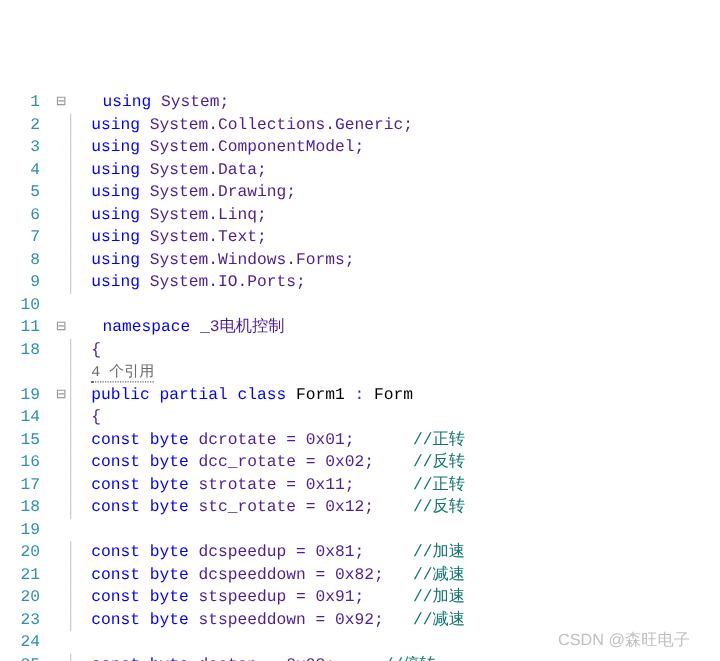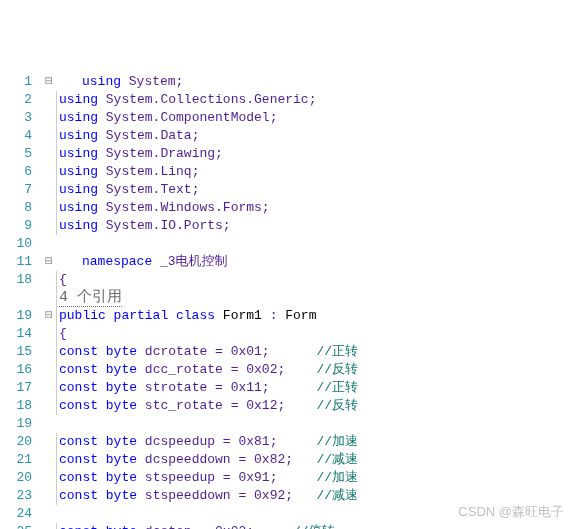--- a/index.html
+++ b/index.html
@@ -38,33 +38,33 @@
   .outline {
     color: #999;
     width: 10px;
     text-align: center;
     display: inline-block;
   }
   .kw { color: #0000ff; }
   .ns { color: #4c1d95; }
   .type { color: #000000; font-family: Liberation Mono, monospace; }
   .comment { color: #0f766e; }
-  .ref-link { color: #6a6a6a; text-decoration: none; border-bottom: 1px dotted #6a6a6a; font-size: 15px; }
+  .ref-link { color: #6a6a6a; text-decoration: none; border-bottom: 1px dotted #6a6a6a; font-size: 12px; }
   .watermark {
     position: fixed;
     bottom: 8px;
-    right: 12px;
+    right: 24px;
     color: rgba(150,150,150,0.6);
     font-size: 13px;
     font-family: sans-serif;
   }
   .indent1 { padding-left: 28px; }
   .indent2 { padding-left: 56px; }
   .indent3 { padding-left: 84px; }
-  .bar { border-left: 1px solid #ccc; margin-left: 2px; padding-left: 2px; }
+  .bar { border-left: 1px solid #ccc; margin-left: 2px; padding-left: 16px; }
 </style>
 </head>
 <body>
 
 
 
 <div class="editor">
   <div class="gutter" id="gutter"><div>1</div><div>2</div><div>3</div><div>4</div><div>5</div><div>6</div><div>7</div><div>8</div><div>9</div><div>10</div><div>11</div><div>18</div><div></div><div>19</div><div>14</div><div>15</div><div>16</div><div>17</div><div>18</div><div>19</div><div>20</div><div>21</div><div>20</div><div>23</div><div>24</div><div>25</div></div>
   <div class="code" id="code"><div class="row"><span class="outline">⊟</span><span class="indent1"><span class="kw">using </span><span class="ns">System;</span></span></div><div class="row"><span class="outline"> </span><span class="indent1 bar"><span class="kw">using </span><span class="ns">System.Collections.Generic;</span></span></div><div class="row"><span class="outline"> </span><span class="indent1 bar"><span class="kw">using </span><span class="ns">System.ComponentModel;</span></span></div><div class="row"><span class="outline"> </span><span class="indent1 bar"><span class="kw">using </span><span class="ns">System.Data;</span></span></div><div class="row"><span class="outline"> </span><span class="indent1 bar"><span class="kw">using </span><span class="ns">System.Drawing;</span></span></div><div class="row"><span class="outline"> </span><span class="indent1 bar"><span class="kw">using </span><span class="ns">System.Linq;</span></span></div><div class="row"><span class="outline"> </span><span class="indent1 bar"><span class="kw">using </span><span class="ns">System.Text;</span></span></div><div class="row"><span class="outline"> </span><span class="indent1 bar"><span class="kw">using </span><span class="ns">System.Windows.Forms;</span></span></div><div class="row"><span class="outline"> </span><span class="indent1 bar"><span class="kw">using </span><span class="ns">System.IO.Ports;</span></span></div><div class="row"><span class="outline"> </span><span class="indent1"></span></div><div class="row"><span class="outline">⊟</span><span class="indent1"><span class="kw">namespace </span><span class="ns">_3电机控制</span></span></div><div class="row"><span class="outline"> </span><span class="indent1 bar"><span class="ns">{</span></span></div><div class="row"><span class="outline"> </span><span class="indent2 bar"><span class="ref-link">4 个引用</span></span></div><div class="row"><span class="outline">⊟</span><span class="indent2 bar"><span class="kw">public partial class </span><span class="type">Form1</span><span class="ns"> : </span><span class="type">Form</span></span></div><div class="row"><span class="outline"> </span><span class="indent2 bar"><span class="ns">{</span></span></div><div class="row"><span class="outline"> </span><span class="indent3 bar"><span class="kw">const byte </span><span class="ns">dcrotate = 0x01;      </span><span class="comment">//正转</span></span></div><div class="row"><span class="outline"> </span><span class="indent3 bar"><span class="kw">const byte </span><span class="ns">dcc_rotate = 0x02;    </span><span class="comment">//反转</span></span></div><div class="row"><span class="outline"> </span><span class="indent3 bar"><span class="kw">const byte </span><span class="ns">strotate = 0x11;      </span><span class="comment">//正转</span></span></div><div class="row"><span class="outline"> </span><span class="indent3 bar"><span class="kw">const byte </span><span class="ns">stc_rotate = 0x12;    </span><span class="comment">//反转</span></span></div><div class="row"><span class="outline"> </span><span class="indent3 bar"></span></div><div class="row"><span class="outline"> </span><span class="indent3 bar"><span class="kw">const byte </span><span class="ns">dcspeedup = 0x81;     </span><span class="comment">//加速</span></span></div><div class="row"><span class="outline"> </span><span class="indent3 bar"><span class="kw">const byte </span><span class="ns">dcspeeddown = 0x82;   </span><span class="comment">//减速</span></span></div><div class="row"><span class="outline"> </span><span class="indent3 bar"><span class="kw">const byte </span><span class="ns">stspeedup = 0x91;     </span><span class="comment">//加速</span></span></div><div class="row"><span class="outline"> </span><span class="indent3 bar"><span class="kw">const byte </span><span class="ns">stspeeddown = 0x92;   </span><span class="comment">//减速</span></span></div><div class="row"><span class="outline"> </span><span class="indent3 bar"></span></div><div class="row"><span class="outline"> </span><span class="indent3 bar"><span class="kw">const byte </span><span class="ns">dcstop = 0x03;     </span><span class="comment">//停转</span></span></div></div>
 </div>

